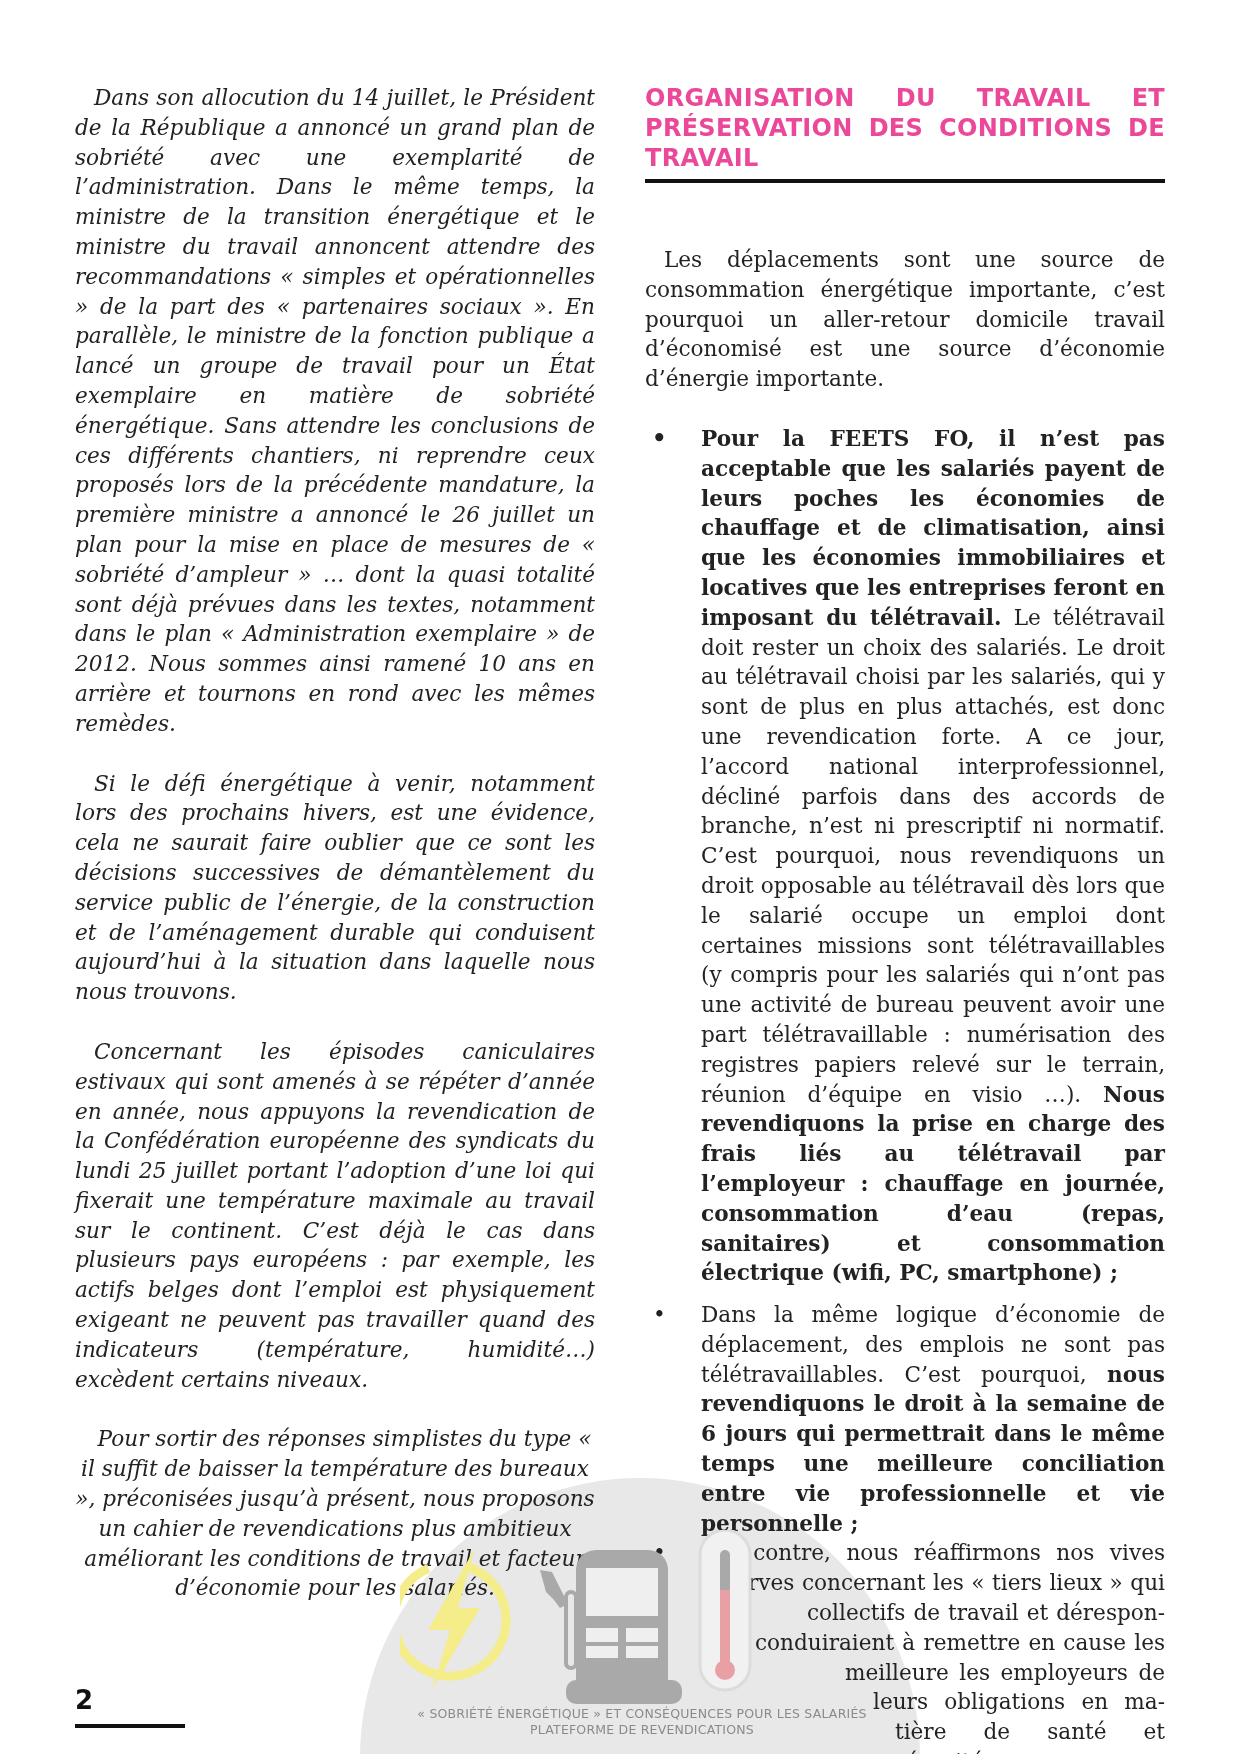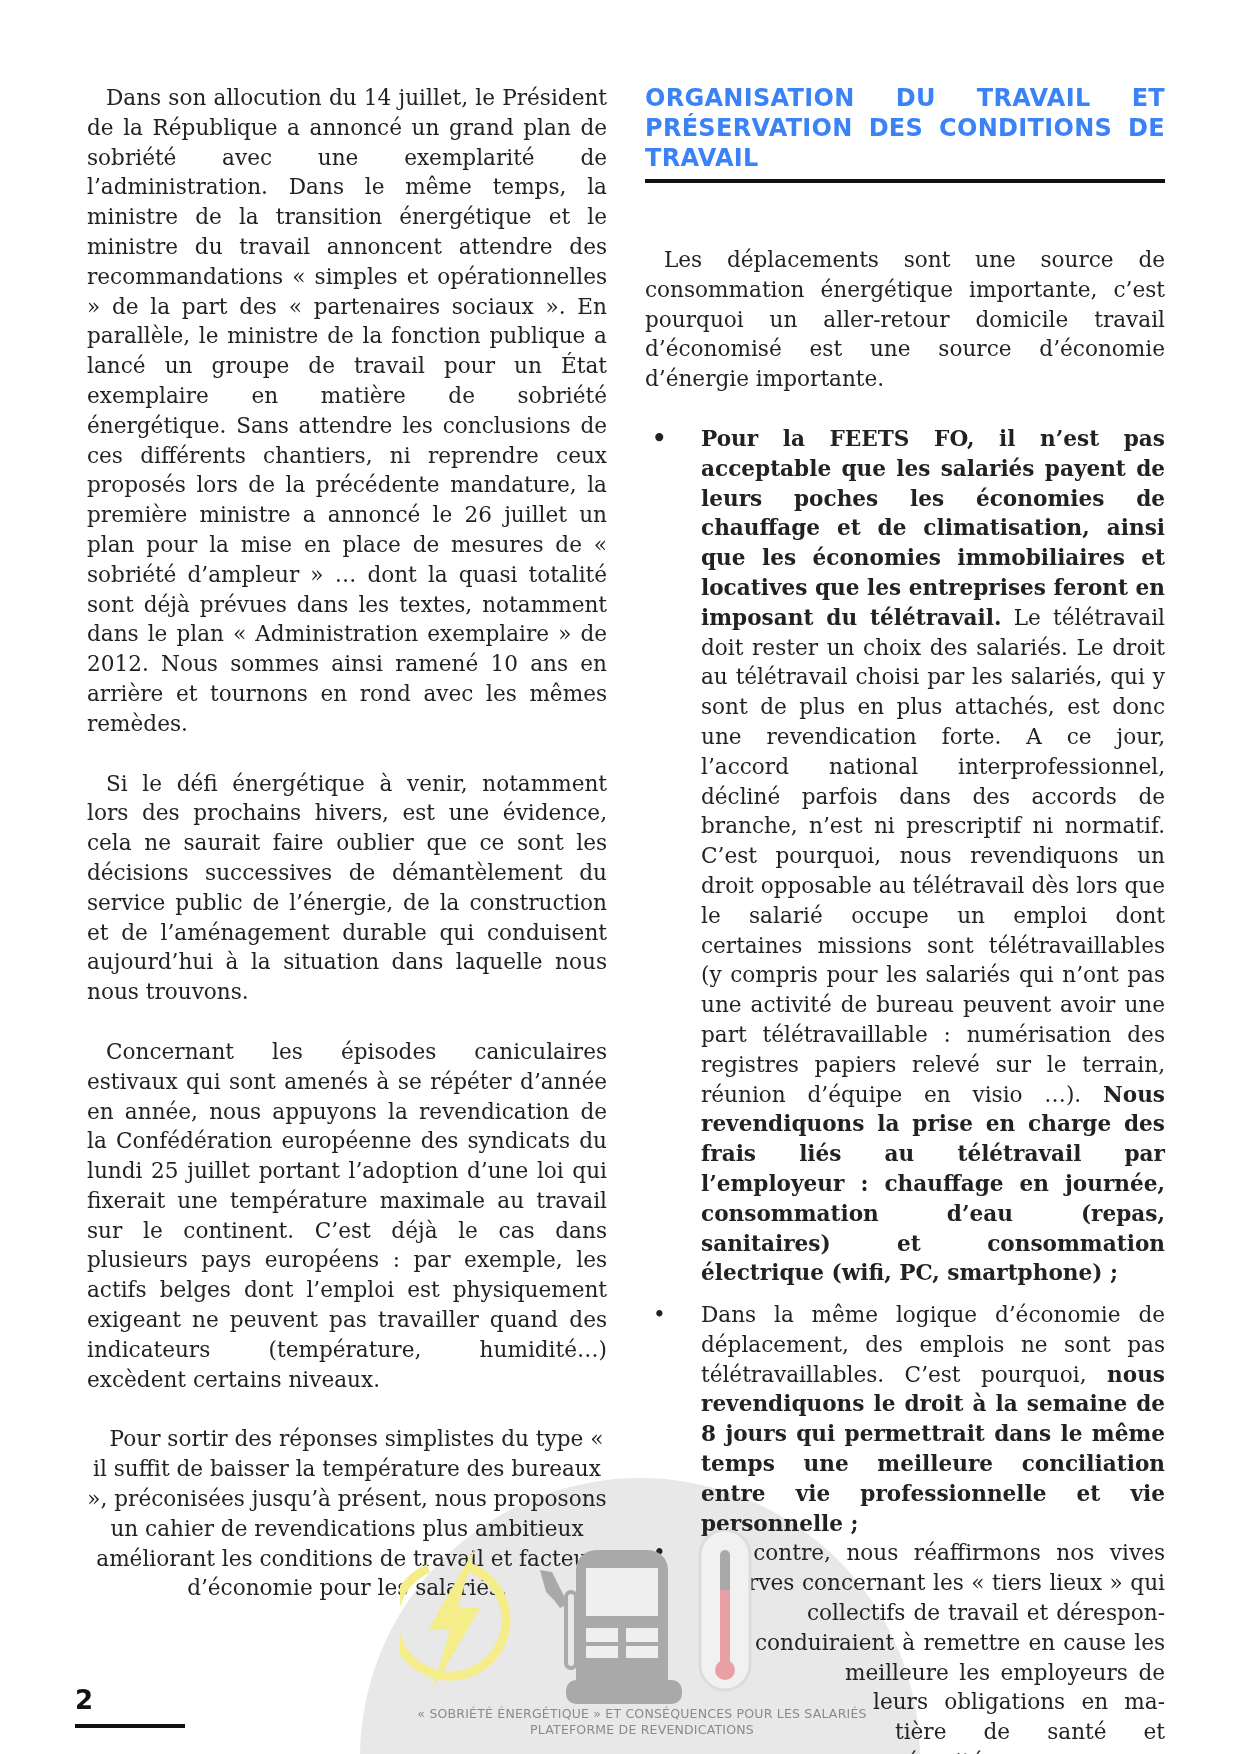--- a/index.html
+++ b/index.html
@@ -2,27 +2,27 @@
 <html><head>
 <meta charset="utf-8">
 <style>
   html, body { margin: 0; padding: 0; }
   body {
     width: 1240px; height: 1754px; position: relative; overflow: hidden;
     background: #ffffff; color: #222;
     font-family: "DejaVu Serif", "Liberation Serif", serif;
   }
   .col { position: absolute; font-size: 21.6px; line-height: 29.8px; text-align: justify; hyphens: auto; }
-  .col-left { left: 87px; top: 83px; width: 520px; }
+  .col-left { left: 75px; top: 83px; width: 520px; font-style: italic; }
   .col-right { left: 645px; top: 83px; width: 520px; }
   p { margin: 0 0 30px 0; text-indent: 19px; }
   .heading {
     font-family: "DejaVu Sans", "Liberation Sans", sans-serif;
     font-weight: bold; font-size: 24px; line-height: 30px; letter-spacing: 0.3px;
-    text-transform: uppercase; color: #3b82f6; margin: 0;
+    text-transform: uppercase; color: #ec4899; margin: 0;
     padding-bottom: 6px; border-bottom: 4px solid #111;
   }
   .intro { margin-top: 62px; }
   ul { list-style: none; margin: 0; padding: 0; }
   li { position: relative; padding-left: 56px; }
   li::before { content: "•"; position: absolute; left: 8px; top: 0; }
   li.first::before { font-size: 28px; left: 6px; }
   b { font-weight: bold; }
   .line-block { display: block; text-align: justify; text-align-last: justify; }
 
@@ -55,21 +55,21 @@
 </div>
 
 <div class="col col-right">
   <h2 class="heading">Organisation du travail et préservation des conditions de travail</h2>
   <p class="intro">Les déplacements sont une source de consommation énergétique importante, c’est pourquoi un aller-retour domicile travail d’économisé est une source d’économie d’énergie importante.</p>
   <ul>
     <li class="first" style="margin-bottom:12px;">
       <b>Pour la FEETS FO, il n’est pas acceptable que les salariés payent de leurs poches les économies de chauffage et de climatisation, ainsi que les économies immobiliaires et locatives que les entreprises feront en imposant du télétravail.</b><span> Le télétravail doit rester un choix des salariés. Le droit au télétravail choisi par les salariés, qui y sont de plus en plus attachés, est donc une revendication forte. A ce jour, l’accord national interprofessionnel, décliné parfois dans des accords de branche, n’est ni prescriptif ni normatif. C’est pourquoi, nous revendiquons un droit opposable au télétravail dès lors que le salarié occupe un emploi dont certaines missions sont télétravaillables (y compris pour les salariés qui n’ont pas une activité de bureau peuvent avoir une part télétravaillable : numérisation des registres papiers relevé sur le terrain, réunion d’équipe en visio …). </span><b>Nous revendiquons la prise en charge des frais liés au télétravail par l’employeur : chauffage en journée, consommation d’eau (repas, sanitaires) et consommation électrique (wifi, PC, smartphone) ;</b>
     </li>
     <li>
-      <span>Dans la même logique d’économie de déplacement, des emplois ne sont pas télétravaillables. C’est pourquoi, </span><b>nous revendiquons le droit à la semaine de 8 jours qui permettrait dans le même temps une meilleure conciliation entre vie professionnelle et vie personnelle ;</b>
+      <span>Dans la même logique d’économie de déplacement, des emplois ne sont pas télétravaillables. C’est pourquoi, </span><b>nous revendiquons le droit à la semaine de 6 jours qui permettrait dans le même temps une meilleure conciliation entre vie professionnelle et vie personnelle ;</b>
     </li>
     <li style="text-align:right;">
       <span class="line-block" style="width:464px;">Par contre, nous réaffirmons nos vives</span>
       <span class="line-block" style="width:464px;">réserves concernant les « tiers lieux » qui</span>
       <span class="line-block" style="width:358px;margin-left:auto;">collectifs de travail et dérespon-</span>
       <span class="line-block" style="width:410px;margin-left:auto;">conduiraient à remettre en cause les</span>
       <span class="line-block" style="width:320px;margin-left:auto;">meilleure les employeurs de</span>
       <span class="line-block" style="width:292px;margin-left:auto;">leurs obligations en ma-</span>
       <span class="line-block" style="width:270px;margin-left:auto;">tière de santé et sécurité.</span>
 

